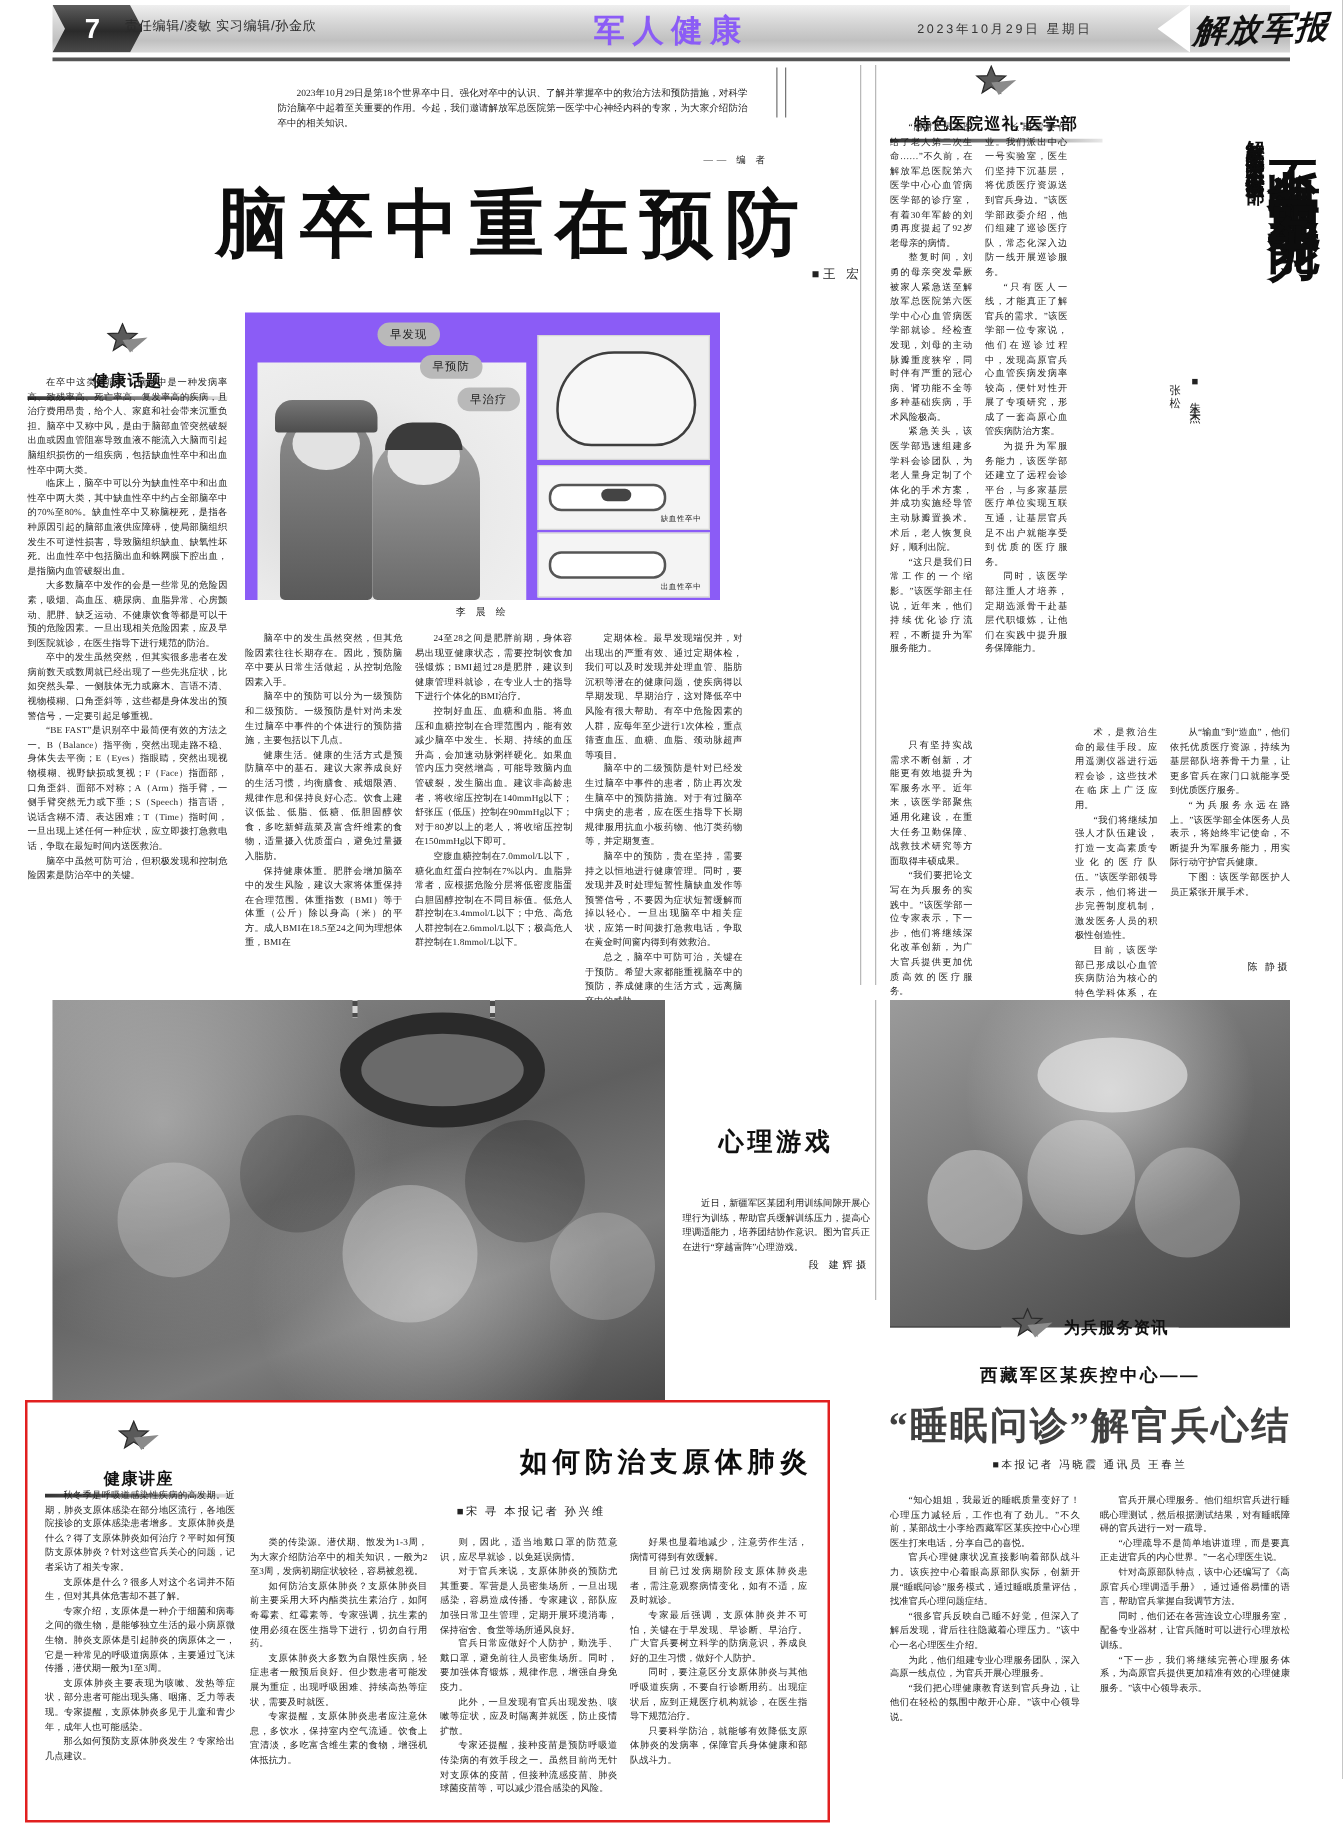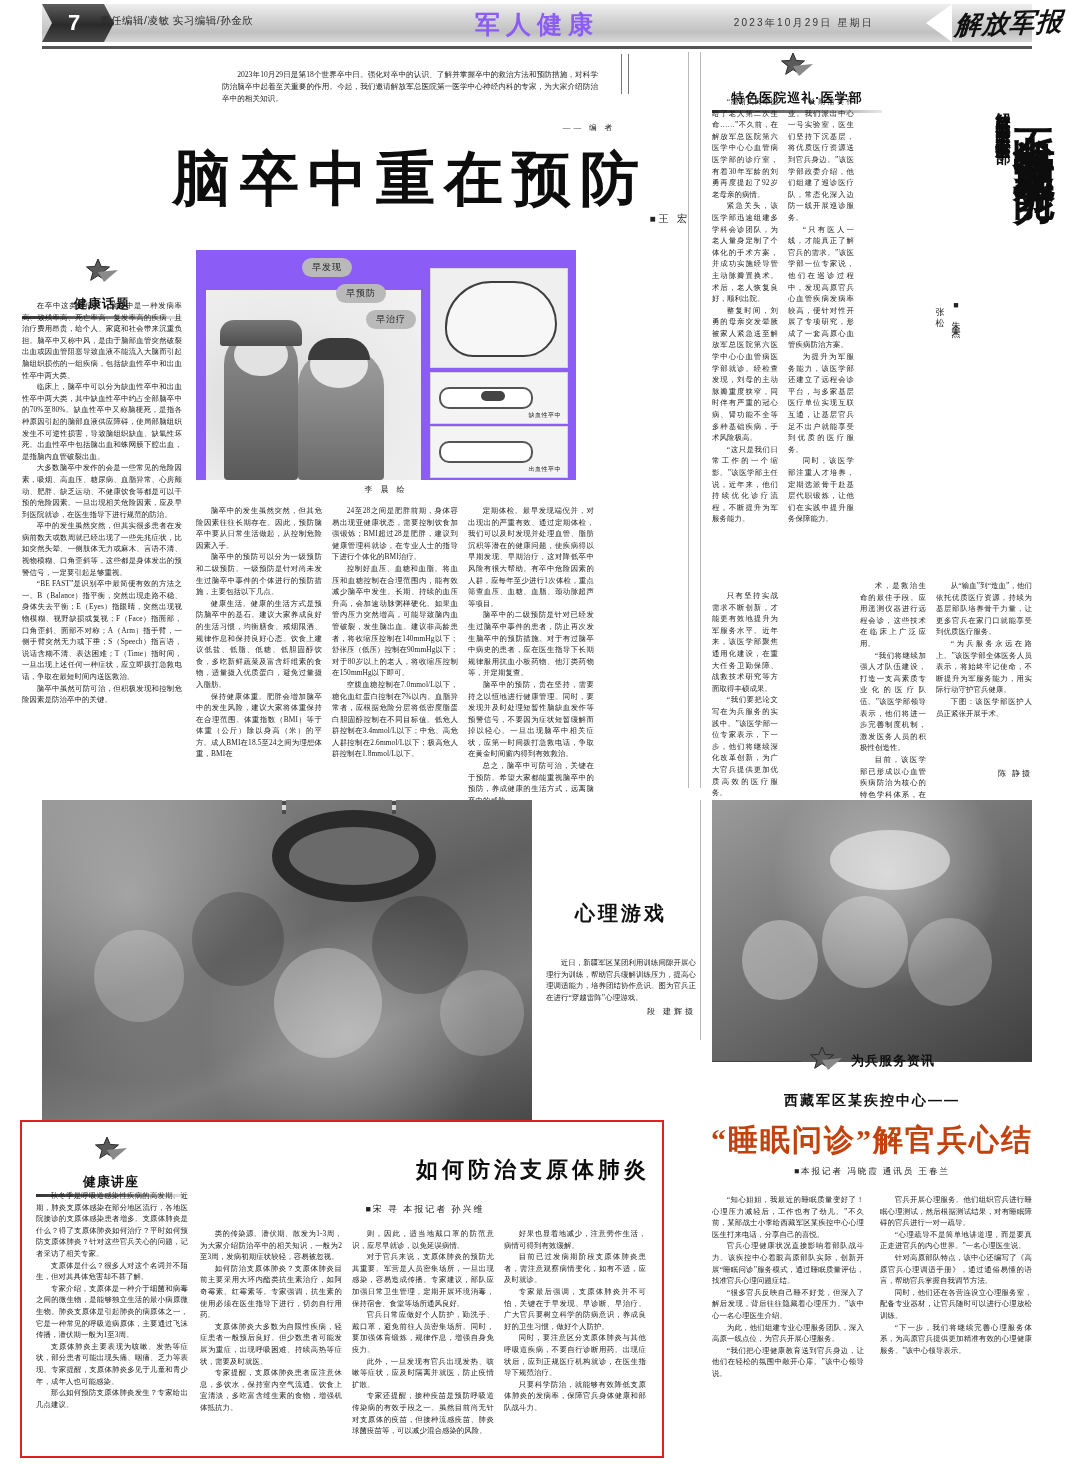--- a/index.html
+++ b/index.html
@@ -469,21 +469,21 @@
   }
   .headline-br {
     position: absolute;
     left: 690px; top: 1120px;
     width: 364px;
     text-align: center;
     font-family: "Liberation Serif", serif;
     font-weight: bold;
     font-size: 30px;
     letter-spacing: 2px;
-    color: #c2410c;
+    color: #404040;
     white-space: nowrap;
   }
   .byline-br {
     position: absolute;
     left: 712px; top: 1166px;
     width: 320px;
     text-align: center;
     font-size: 8.5px;
     letter-spacing: 2px;
     color: #222;
@@ -601,22 +601,22 @@
     <div class="rule-grad"></div>
   </div>
 
   <div class="vhead vhead-main">不断提升为军服务能力</div>
   <div class="vhead vhead-sub">解放军总医院第六医学中心心血管病医学部</div>
   <div class="vby" style="right:112px; top:300px; height:80px;">■朱姜杰</div>
   <div class="vby" style="right:128px; top:300px; height:60px;">张  松</div>
 
   <div class="rcol-1 body-txt">
       <p>“感谢人民军医给了老人第二次生命……”不久前，在解放军总医院第六医学中心心血管病医学部的诊疗室，有着30年军龄的刘勇再度提起了92岁老母亲的病情。</p>
+      <p>整复时间，刘勇的母亲突发晕厥被家人紧急送至解放军总医院第六医学中心心血管病医学部就诊。经检查发现，刘母的主动脉瓣重度狭窄，同时伴有严重的冠心病、肾功能不全等多种基础疾病，手术风险极高。</p>
       <p>紧急关头，该医学部迅速组建多学科会诊团队，为老人量身定制了个体化的手术方案，并成功实施经导管主动脉瓣置换术。术后，老人恢复良好，顺利出院。</p>
-      <p>整复时间，刘勇的母亲突发晕厥被家人紧急送至解放军总医院第六医学中心心血管病医学部就诊。经检查发现，刘母的主动脉瓣重度狭窄，同时伴有严重的冠心病、肾功能不全等多种基础疾病，手术风险极高。</p>
       <p>“这只是我们日常工作的一个缩影。”该医学部主任说，近年来，他们持续优化诊疗流程，不断提升为军服务能力。</p>
     </div>
   <div class="rcol-2 body-txt">
       <p>“长期需要作业。我们派出中心一号实验室，医生们坚持下沉基层，将优质医疗资源送到官兵身边。”该医学部政委介绍，他们组建了巡诊医疗队，常态化深入边防一线开展巡诊服务。</p>
       <p>“只有医人一线，才能真正了解官兵的需求。”该医学部一位专家说，他们在巡诊过程中，发现高原官兵心血管疾病发病率较高，便针对性开展了专项研究，形成了一套高原心血管疾病防治方案。</p>
       <p>为提升为军服务能力，该医学部还建立了远程会诊平台，与多家基层医疗单位实现互联互通，让基层官兵足不出户就能享受到优质的医疗服务。</p>
       <p>同时，该医学部注重人才培养，定期选派骨干赴基层代职锻炼，让他们在实践中提升服务保障能力。</p>
     </div>
   <div class="rcol-3 body-txt">
       <p>只有坚持实战需求不断创新，才能更有效地提升为军服务水平。近年来，该医学部聚焦通用化建设，在重大任务卫勤保障、战救技术研究等方面取得丰硕成果。</p>

